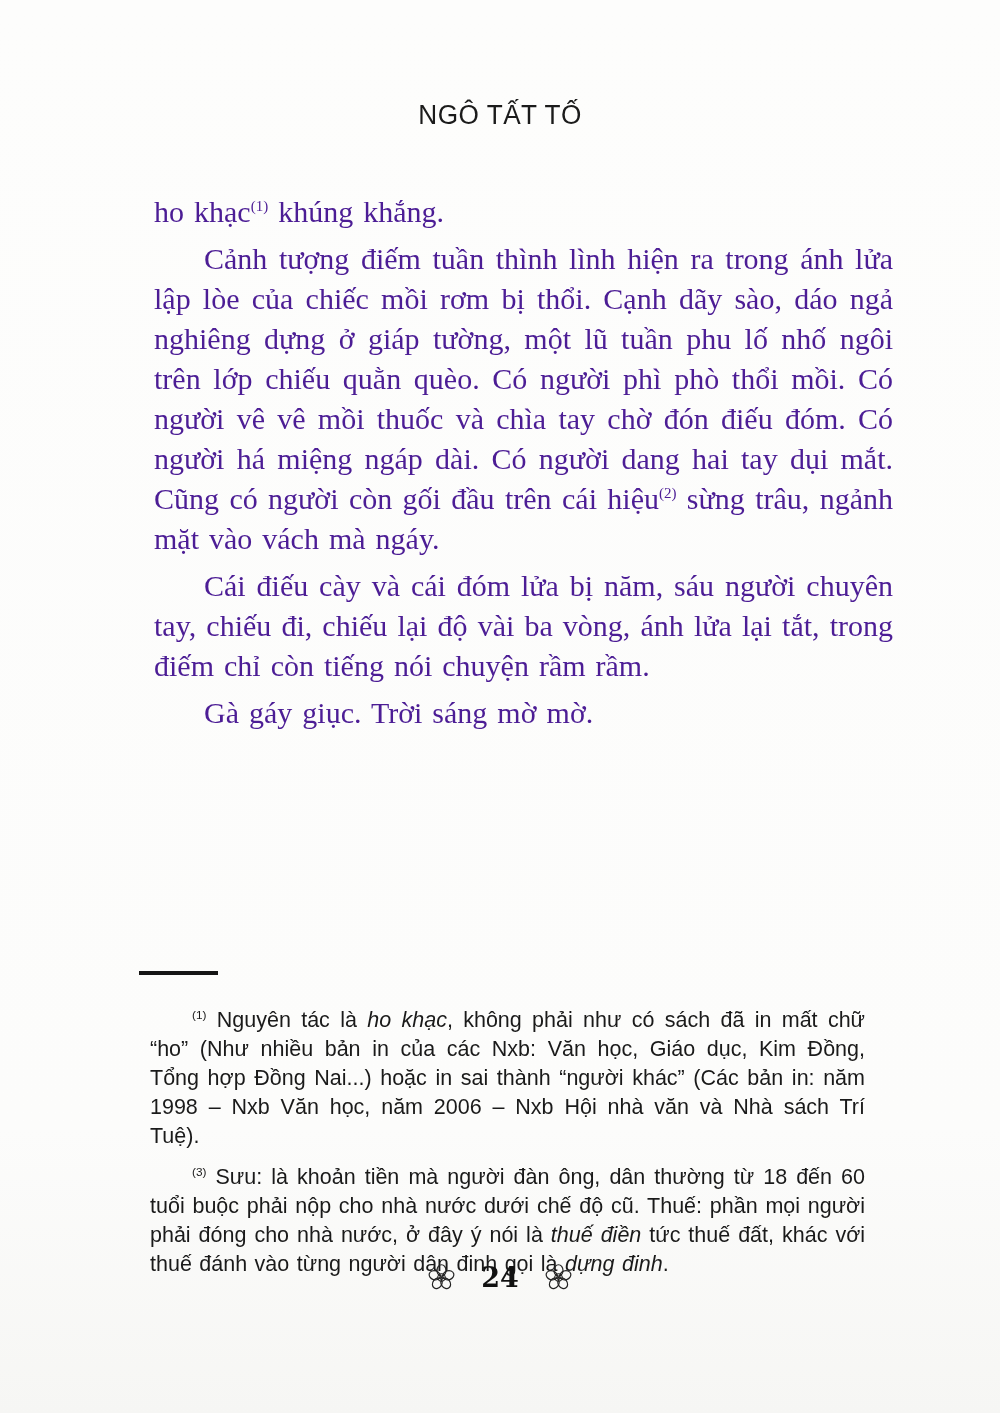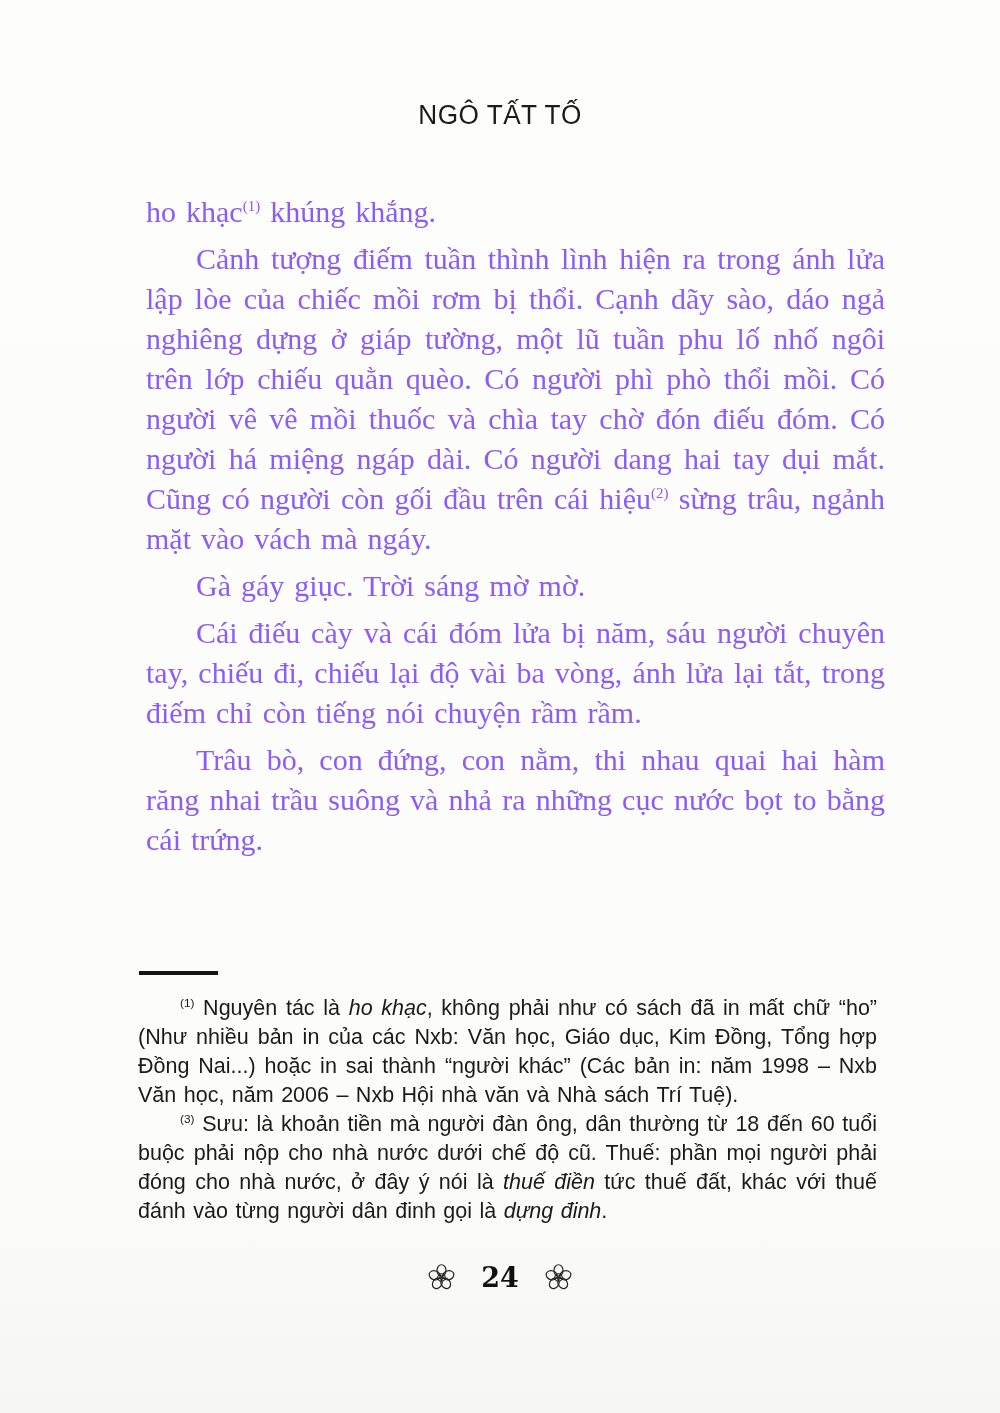--- a/index.html
+++ b/index.html
@@ -14,45 +14,45 @@
   .header {
     position:absolute; top:100px; left:0; width:100%;
     text-align:center;
     font-family:"Liberation Sans", sans-serif;
     font-size:27px; letter-spacing:0.5px;
     color:#1b1b1b;
     transform:scaleX(0.97);
   }
 
   .body-text {
-    position:absolute; top:192px; left:146px; width:739px;
+    position:absolute; top:192px; left:154px; width:739px;
     font-size:30px; line-height:40px;
     text-align:justify;
     word-spacing:2.5px;
-    color:#8b5cf6;
+    color:#4c1d95;
   }
   .para { margin:0 0 7px 0; text-indent:50px; }
   .para.no-indent { text-indent:0; }
   .para sup {
     font-size:0.5em; line-height:0; vertical-align:super; word-spacing:0;
   }
 
   .fn-rule {
     position:absolute; top:971px; left:139px;
     width:79px; height:0; border-top:4px solid #151515;
   }
 
   .footnotes {
     position:absolute; top:994px; left:138px; width:739px;
     font-family:"Liberation Sans", sans-serif;
     font-size:21.5px; line-height:29px;
     text-align:justify; word-spacing:1.5px;
     color:#1a1a1a;
   }
-  .footnote { margin:0; text-indent:42px; }
+  .footnote { margin:12px; text-indent:42px; }
   .footnote sup { font-size:0.55em; line-height:0; vertical-align:super; }
   .footnote em { font-style:italic; }
 
   .footer {
     position:absolute; top:1264px; left:0; width:100%;
     display:flex; justify-content:center; align-items:center; gap:26px;
   }
   .page-number {
     font-family:"DejaVu Serif", serif;
     font-weight:bold; font-size:27px; color:#111;
@@ -63,23 +63,22 @@
 </head>
 <body>
 
 <div class="page">
 
   <div class="header">NGÔ TẤT TỐ</div>
 
   <div class="body-text">
       <p class="para no-indent"><span>ho khạc</span><sup>(1)</sup><span> khúng khắng.</span></p>
       <p class="para"><span>Cảnh tượng điếm tuần thình lình hiện ra trong ánh lửa lập lòe của chiếc mồi rơm bị thổi. Cạnh dãy sào, dáo ngả nghiêng dựng ở giáp tường, một lũ tuần phu lố nhố ngôi trên lớp chiếu quằn quèo. Có người phì phò thổi mồi. Có người vê vê mồi thuốc và chìa tay chờ đón điếu đóm. Có người há miệng ngáp dài. Có người dang hai tay dụi mắt. Cũng có người còn gối đầu trên cái hiệu</span><sup>(2)</sup><span> sừng trâu, ngảnh mặt vào vách mà ngáy.</span></p>
+      <p class="para"><span>Cái điếu cày và cái đóm lửa bị năm, sáu người chuyên tay, chiếu đi, chiếu lại độ vài ba vòng, ánh lửa lại tắt, trong điếm chỉ còn tiếng nói chuyện rầm rầm.</span></p>
       <p class="para"><span>Gà gáy giục. Trời sáng mờ mờ.</span></p>
-      <p class="para"><span>Cái điếu cày và cái đóm lửa bị năm, sáu người chuyên tay, chiếu đi, chiếu lại độ vài ba vòng, ánh lửa lại tắt, trong điếm chỉ còn tiếng nói chuyện rầm rầm.</span></p>
-      <p class="para"><span>Trâu bò, con đứng, con nằm, thi nhau quai hai hàm răng nhai trầu suông và nhả ra những cục nước bọt to bằng cái trứng.</span></p>
     </div>
 
   <div class="fn-rule"></div>
 
   <div class="footnotes">
       <p class="footnote"><sup>(1)</sup><span> Nguyên tác là </span><em>ho khạc</em><span>, không phải như có sách đã in mất chữ “ho” (Như nhiều bản in của các Nxb: Văn học, Giáo dục, Kim Đồng, Tổng hợp Đồng Nai...) hoặc in sai thành “người khác” (Các bản in: năm 1998 – Nxb Văn học, năm 2006 – Nxb Hội nhà văn và Nhà sách Trí Tuệ).</span></p>
       <p class="footnote"><sup>(3)</sup><span> Sưu: là khoản tiền mà người đàn ông, dân thường từ 18 đến 60 tuổi buộc phải nộp cho nhà nước dưới chế độ cũ. Thuế: phần mọi người phải đóng cho nhà nước, ở đây ý nói là </span><em>thuế điền</em><span> tức thuế đất, khác với thuế đánh vào từng người dân đinh gọi là </span><em>dựng đinh</em><span>.</span></p>
     </div>
 
   <div class="footer">

